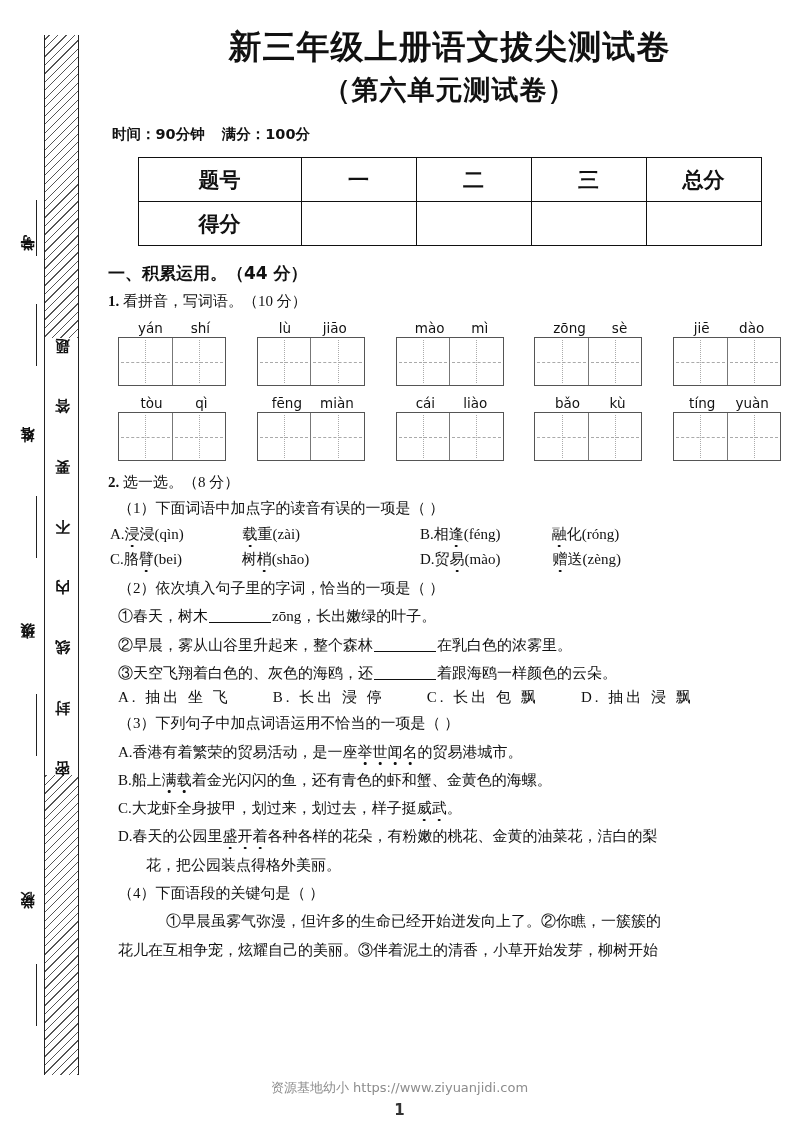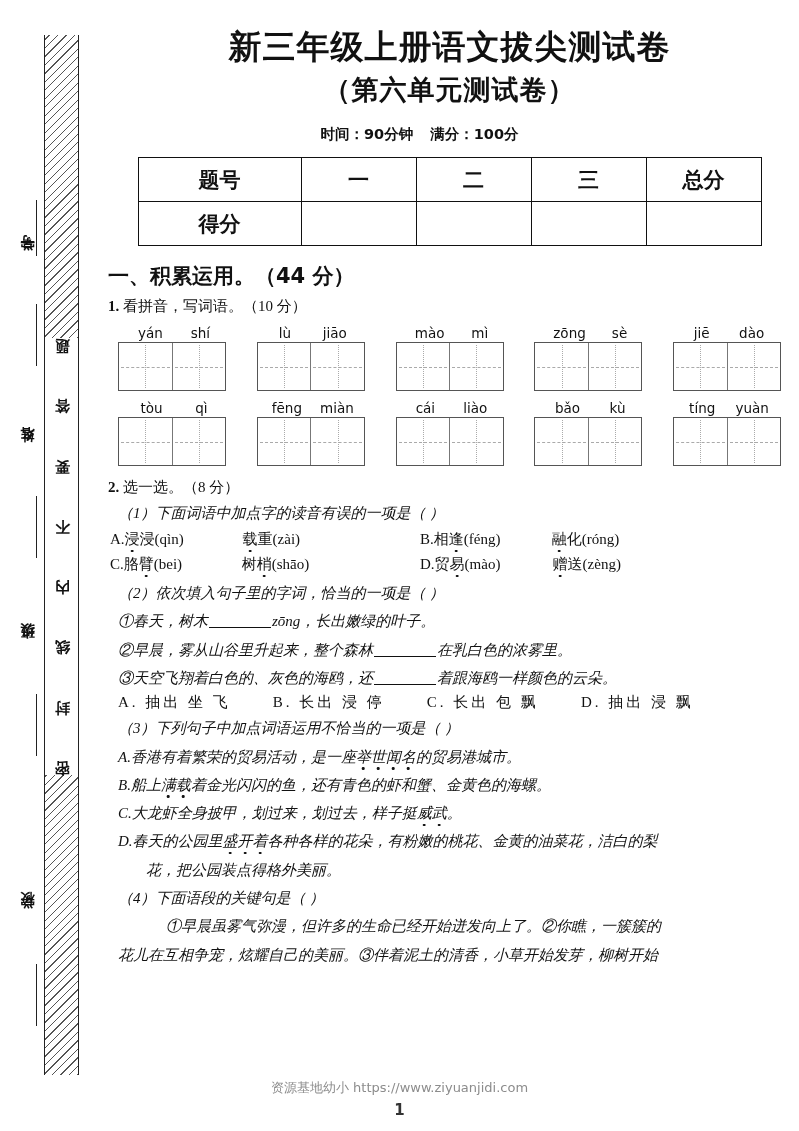--- a/index.html
+++ b/index.html
@@ -48,39 +48,39 @@
     text-align:center;font-size:33px;font-weight:700;letter-spacing:1px;
     font-family:"DejaVu Sans","Liberation Sans",sans-serif;
     margin-top:26px;line-height:1.25;
   }
   .subtitle{
     text-align:center;font-size:27px;font-weight:700;letter-spacing:1px;
     font-family:"DejaVu Sans","Liberation Sans",sans-serif;
     margin-top:6px;line-height:1.25;
   }
   .meta{
-    text-align:center;padding-right:72px;margin-top:18px;
+    text-align:left;padding-right:72px;margin-top:18px;
     font-size:14.5px;font-weight:700;
     font-family:"DejaVu Sans","Liberation Sans",sans-serif;
   }
   .meta span{margin-left:12px;}
   
   table.score{
     border-collapse:collapse;margin:13px auto 0 auto;width:624px;
     table-layout:fixed;
   }
   table.score td{
     border:1.4px solid #111;height:41px;text-align:center;
     font-size:21px;font-weight:700;
     font-family:"DejaVu Sans","Liberation Sans",serif;
   }
   table.score td.hd{width:160px;}
   
   .sec-h{
-    margin:16px 0 2px 8px;font-size:21px;font-weight:700;
+    margin:16px 0 2px 8px;font-size:17px;font-weight:700;
     font-family:"DejaVu Sans","Liberation Sans",sans-serif;
   }
   .q-h{margin:7px 0 2px 8px;font-size:15px;}
   .q-h b{font-family:"Liberation Serif",serif;}
   
   .py-row{display:flex;justify-content:space-between;margin:9px 14px 0 18px;}
   .py-item{width:112px;}
   .py-label{
     display:flex;justify-content:space-around;font-size:13.5px;
     font-family:"DejaVu Sans","Liberation Sans",sans-serif;
@@ -96,21 +96,21 @@
   .tzg .cell + .cell{border-left:1.1px solid #777;}
   .tzg .cell:before{
     content:"";position:absolute;left:50%;top:2px;bottom:2px;width:0;
     border-left:1px dotted #aaa;
   }
   .tzg .cell:after{
     content:"";position:absolute;top:50%;left:2px;right:2px;height:0;
     border-top:1px dashed #aaa;
   }
   
-  .qt{margin:4px 14px 0 10px;font-size:15px;line-height:1.62;font-style:italic;}
+  .qt{margin:4px 14px 0 10px;font-size:15px;line-height:1.62;}
   .qt.ind{margin-left:18px;}
   .opt-grid{
     display:flex;margin:2px 0 0 10px;font-size:15px;line-height:1.66;
   }
   .opt-col{width:310px;}
   .opt-col .o{display:flex;}
   .opt-col .o .lab{width:auto;}
   .opt-col .o .w1{display:inline-block;min-width:118px;}
   .dot{position:relative;}
   .dot:after{

